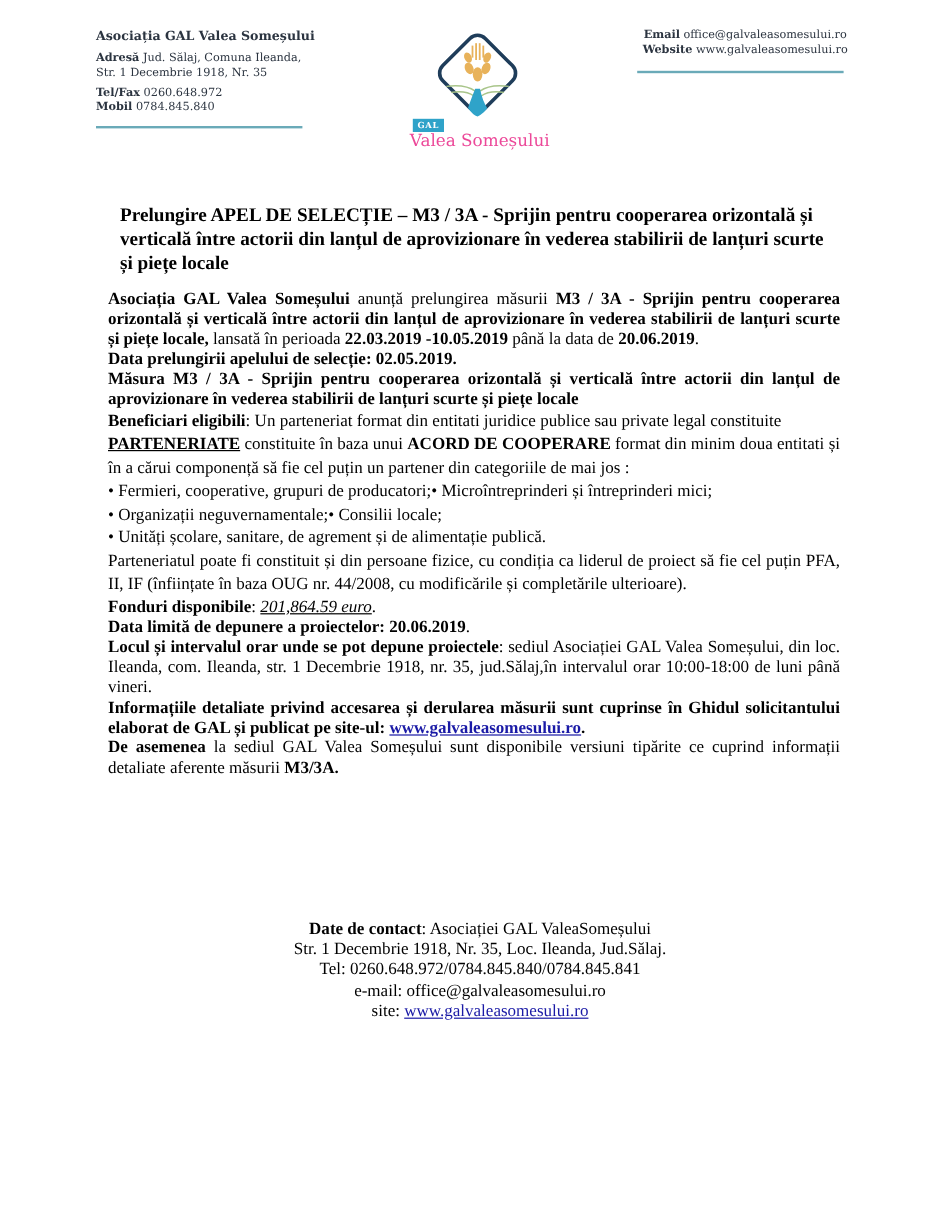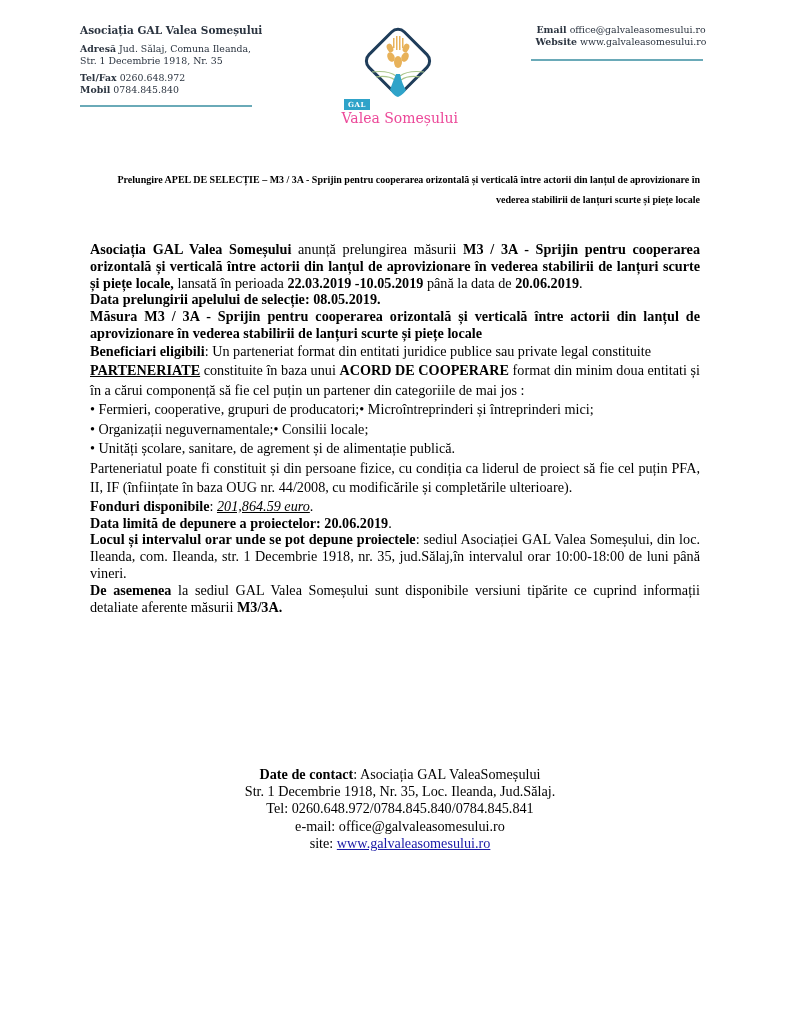--- a/index.html
+++ b/index.html
@@ -11,21 +11,21 @@
   .hdr-left b { font-weight:bold; }
   .rule { height:2px; background:#6aaab8; }
   .hdr-left .rule { width:172px; margin-top:10px; }
   .hdr-right { position:absolute; left:531px; top:24px; width:180px; font-family:"DejaVu Serif", serif; color:#2b3440;text-align:center; }
   .hdr-right .line { font-size:9.4px; line-height:11.5px; white-space:nowrap; }
   .hdr-right .rule { width:172px; margin-top:12px; }
   .logo { position:absolute; left:338px; top:24px; width:120px; height:110px; }
   .logo-svg { position:absolute; left:16px; top:0; }
   .gal-badge { position:absolute; left:6px; top:75px; background:#2fa3c9; color:#fff; font-family:"DejaVu Serif", serif; font-size:7px; font-weight:bold; padding:1px 4px; letter-spacing:0.5px; }
   .logo-name { position:absolute; left:0; top:86px; width:120px; text-align:right; font-family:"DejaVu Serif", serif; font-size:14px; color:#ec4899; }
-  .title { position:absolute; left:100px; top:170px; width:600px; text-align:right; font-weight:bold; font-size:10px; line-height:20px; }
+  .title { position:absolute; left:100px; top:170px; width:600px; text-align:left; font-weight:bold; font-size:16px; line-height:20px; }
   .body { position:absolute; left:90px; top:241px; width:610px; font-size:14.2px; line-height:16.8px; text-align:justify; }
   .body p { margin:0; }
   .body .sp { line-height:19.5px; }
   .body a, .contact a { color:#1a1aa6; text-decoration:underline; }
   .u { text-decoration:underline; }
   .ui { text-decoration:underline; font-style:italic; }
   .contact { position:absolute; left:150px; top:766px; width:500px; text-align:center; font-size:14.2px; line-height:17.2px; }
 </style>
 </head>
 <body>
@@ -69,33 +69,34 @@
 <div class="hdr-right">
   <div class="line"><b>Email</b> <span>office@galvaleasomesului.ro</span></div>
   <div class="line"><b>Website</b> <span>www.galvaleasomesului.ro</span></div>
   <div class="rule"></div>
 </div>
 
 <div class="title">Prelungire APEL DE SELECȚIE – M3 / 3A - Sprijin pentru cooperarea orizontală și verticală între actorii din lanțul de aprovizionare în vederea stabilirii de lanțuri scurte și piețe locale</div>
 
 <div class="body">
   <p><b>Asociația GAL Valea Someșului</b><span> anunță prelungirea măsurii </span><b>M3 / 3A - Sprijin pentru cooperarea orizontală și verticală între actorii din lanțul de aprovizionare în vederea stabilirii de lanțuri scurte și piețe locale,</b><span> lansată în perioada </span><b>22.03.2019 -10.05.2019</b><span> până la data de </span><b>20.06.2019</b><span>.</span></p>
-  <p><b>Data prelungirii apelului de selecție</b><b>: 08.05.2019.</b></p>
+  <p><b>Data prelungirii apelului de selecție</b><b>: 02.05.2019.</b></p>
   <p><b>Măsura M3 / 3A - Sprijin pentru cooperarea orizontală și verticală între actorii din lanțul de aprovizionare în vederea stabilirii de lanțuri scurte și piețe locale</b></p>
   <p class="sp"><b>Beneficiari eligibili</b><span>: Un parteneriat format din entitati juridice publice sau private legal constituite</span></p>
   <p class="sp"><b class="u">PARTENERIATE</b><span> constituite în baza unui </span><b>ACORD DE  COOPERARE</b><span> format din minim doua entitati și în a cărui componență să fie cel puțin un partener din categoriile de mai jos :</span></p>
   <p class="sp">• Fermieri, cooperative, grupuri de producatori;• Microîntreprinderi și întreprinderi mici;</p>
   <p class="sp">• Organizații neguvernamentale;• Consilii locale;</p>
   <p class="sp">• Unități școlare, sanitare, de agrement și de alimentație publică.</p>
   <p class="sp">Parteneriatul poate fi constituit și din persoane fizice, cu condiția ca liderul de proiect să fie cel puțin PFA, II, IF (înființate în baza OUG nr. 44/2008, cu modificările și completările ulterioare).</p>
   <p><b>Fonduri disponibile</b><span>: </span><span class="ui">201,864.59 euro</span><span>.</span></p>
   <p><b>Data limită de depunere a proiectelor</b><b>: 20.06.2019</b><span>.</span></p>
   <p><b>Locul și intervalul orar unde se pot depune proiectele</b><span>: sediul Asociației GAL Valea Someșului, din loc. Ileanda, com. Ileanda, str. 1 Decembrie 1918, nr. 35, jud.Sălaj,în intervalul orar 10:00-18:00 de luni până vineri.</span></p>
+  <p><b>Informațiile detaliate privind accesarea și derularea măsurii sunt cuprinse în Ghidul solicitantului elaborat de GAL și publicat pe site-ul: </b><b><a href="#">www.galvaleasomesului.ro</a></b><b>.</b></p>
   <p><b>De asemenea</b><span> la sediul GAL Valea Someșului sunt disponibile versiuni tipărite ce cuprind informații detaliate aferente măsurii </span><b>M3/3A.</b></p>
 </div>
 
 <div class="contact">
-  <div><b>Date de contact</b><span>: Asociația GAL ValeaSomeșului</span></div>
+  <div><b>Date de contact</b><span>: Asociației GAL ValeaSomeșului</span></div>
   <div>Str. 1 Decembrie 1918, Nr. 35, Loc. Ileanda, Jud.Sălaj.</div>
   <div>Tel: 0260.648.972/0784.845.840/0784.845.841</div>
   <div>e-mail: office@galvaleasomesului.ro</div>
   <div><span>site: </span><a href="#">www.galvaleasomesului.ro</a></div>
 </div>
 
 </body></html>

